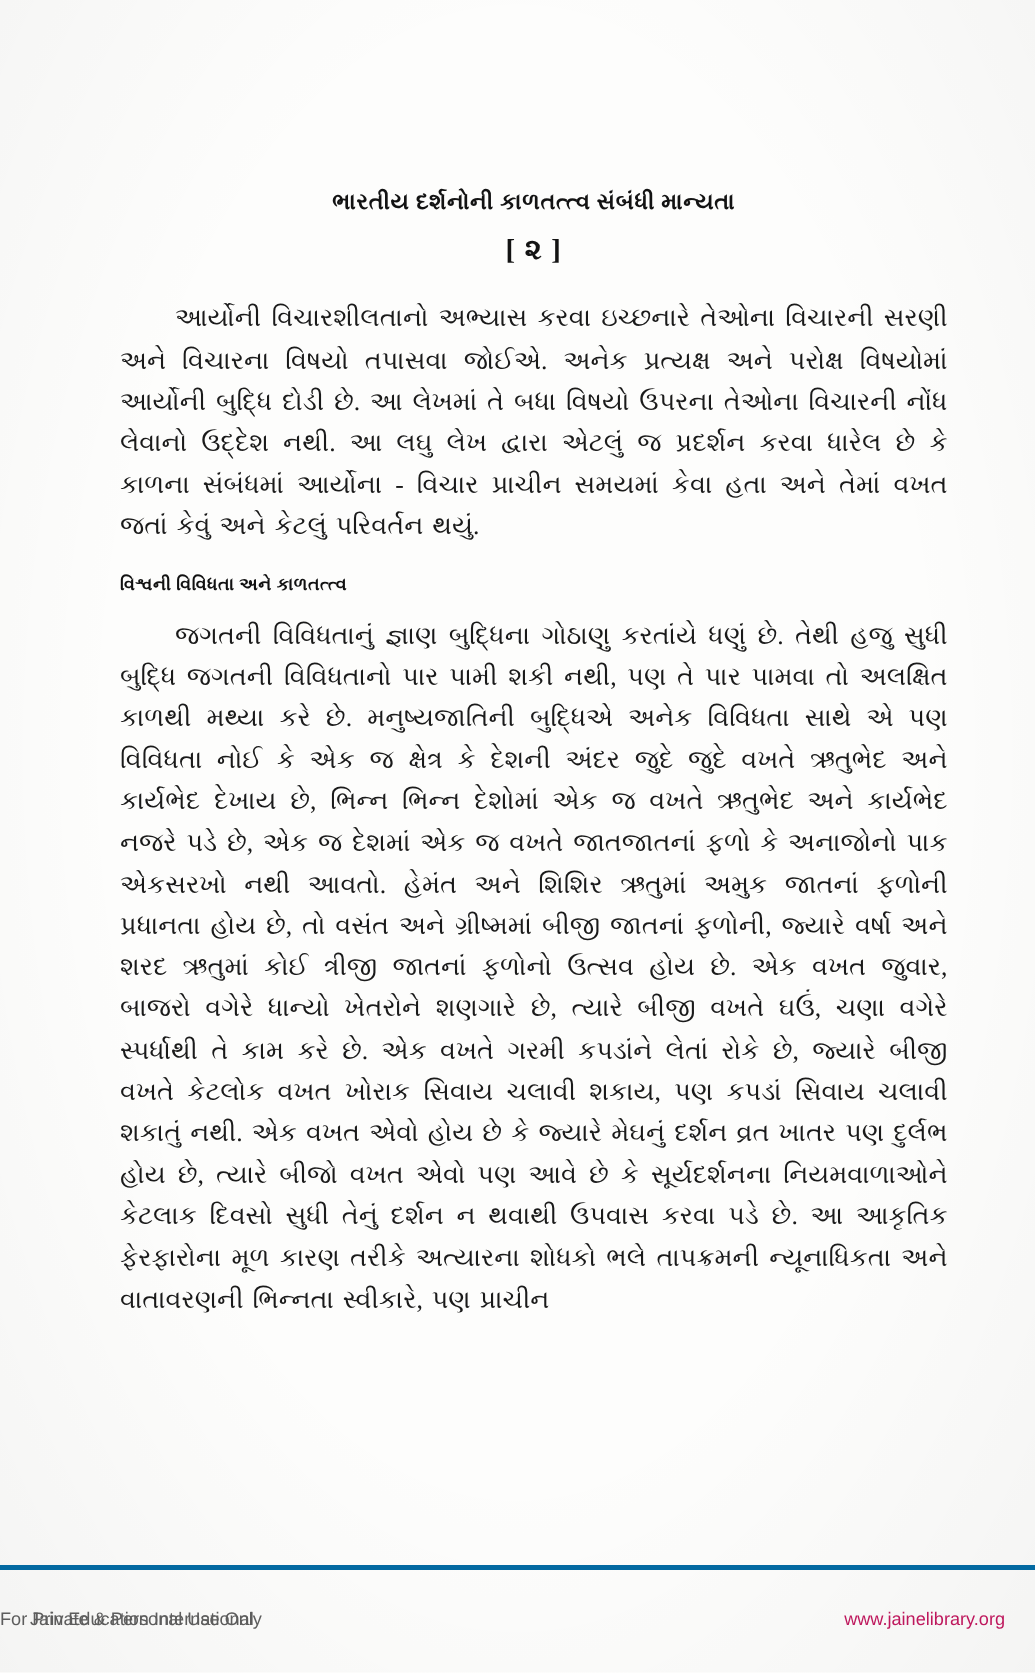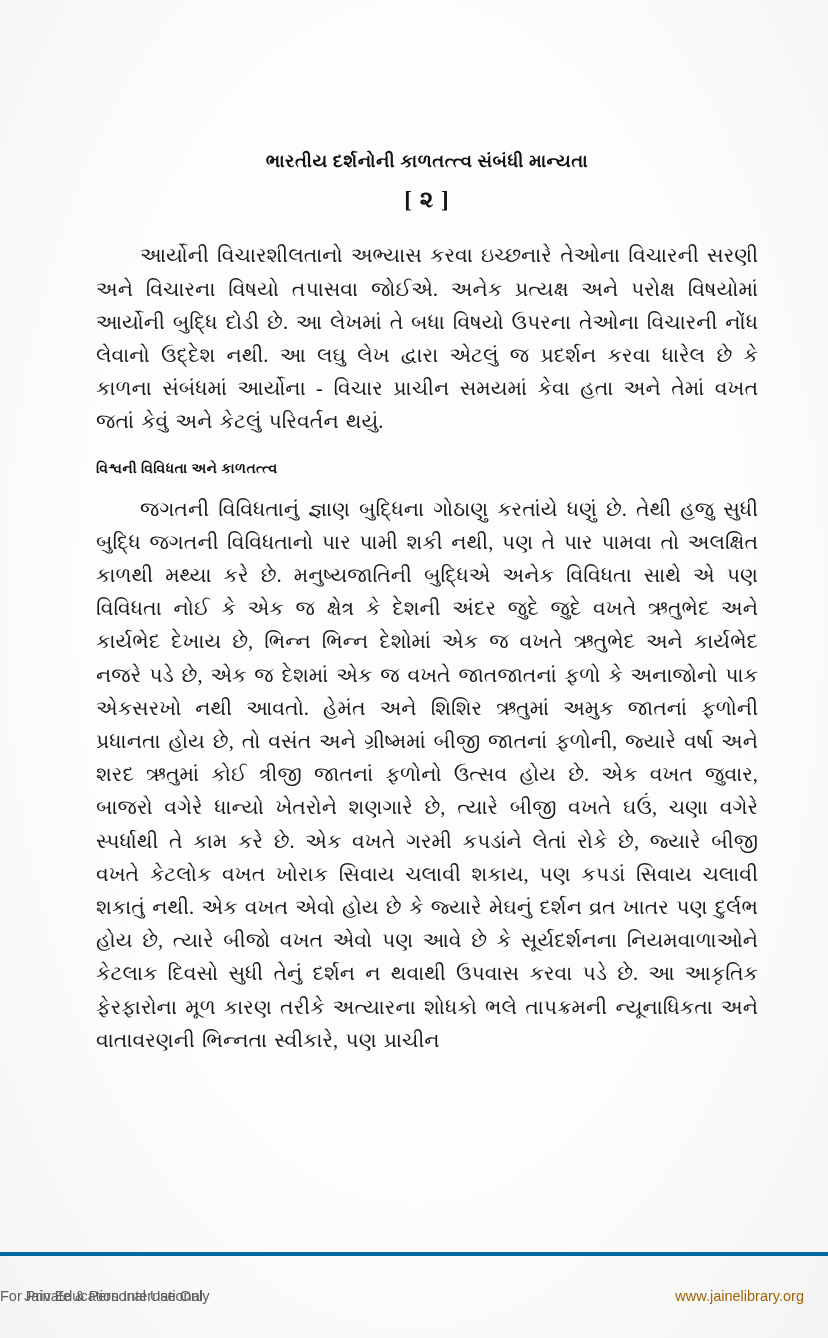--- a/index.html
+++ b/index.html
@@ -97,21 +97,21 @@
     text-align: left;
     font-family: Liberation Sans, sans-serif;
     font-size: 14.5px;
     color: #5d5d5d;
   }
   .footer-right {
     position: absolute;
     right: 24px;
     font-family: "Liberation Sans", sans-serif;
     font-size: 14.5px;
-    color: #a16207;
+    color: #be185d;
   }
 </style>
 </head>
 <body>
 
 <div class="page">
 
   <div class="content">
 
     <h1 class="doc-title">ભારતીય દર્શનોની કાળતત્ત્વ સંબંધી માન્યતા</h1>

